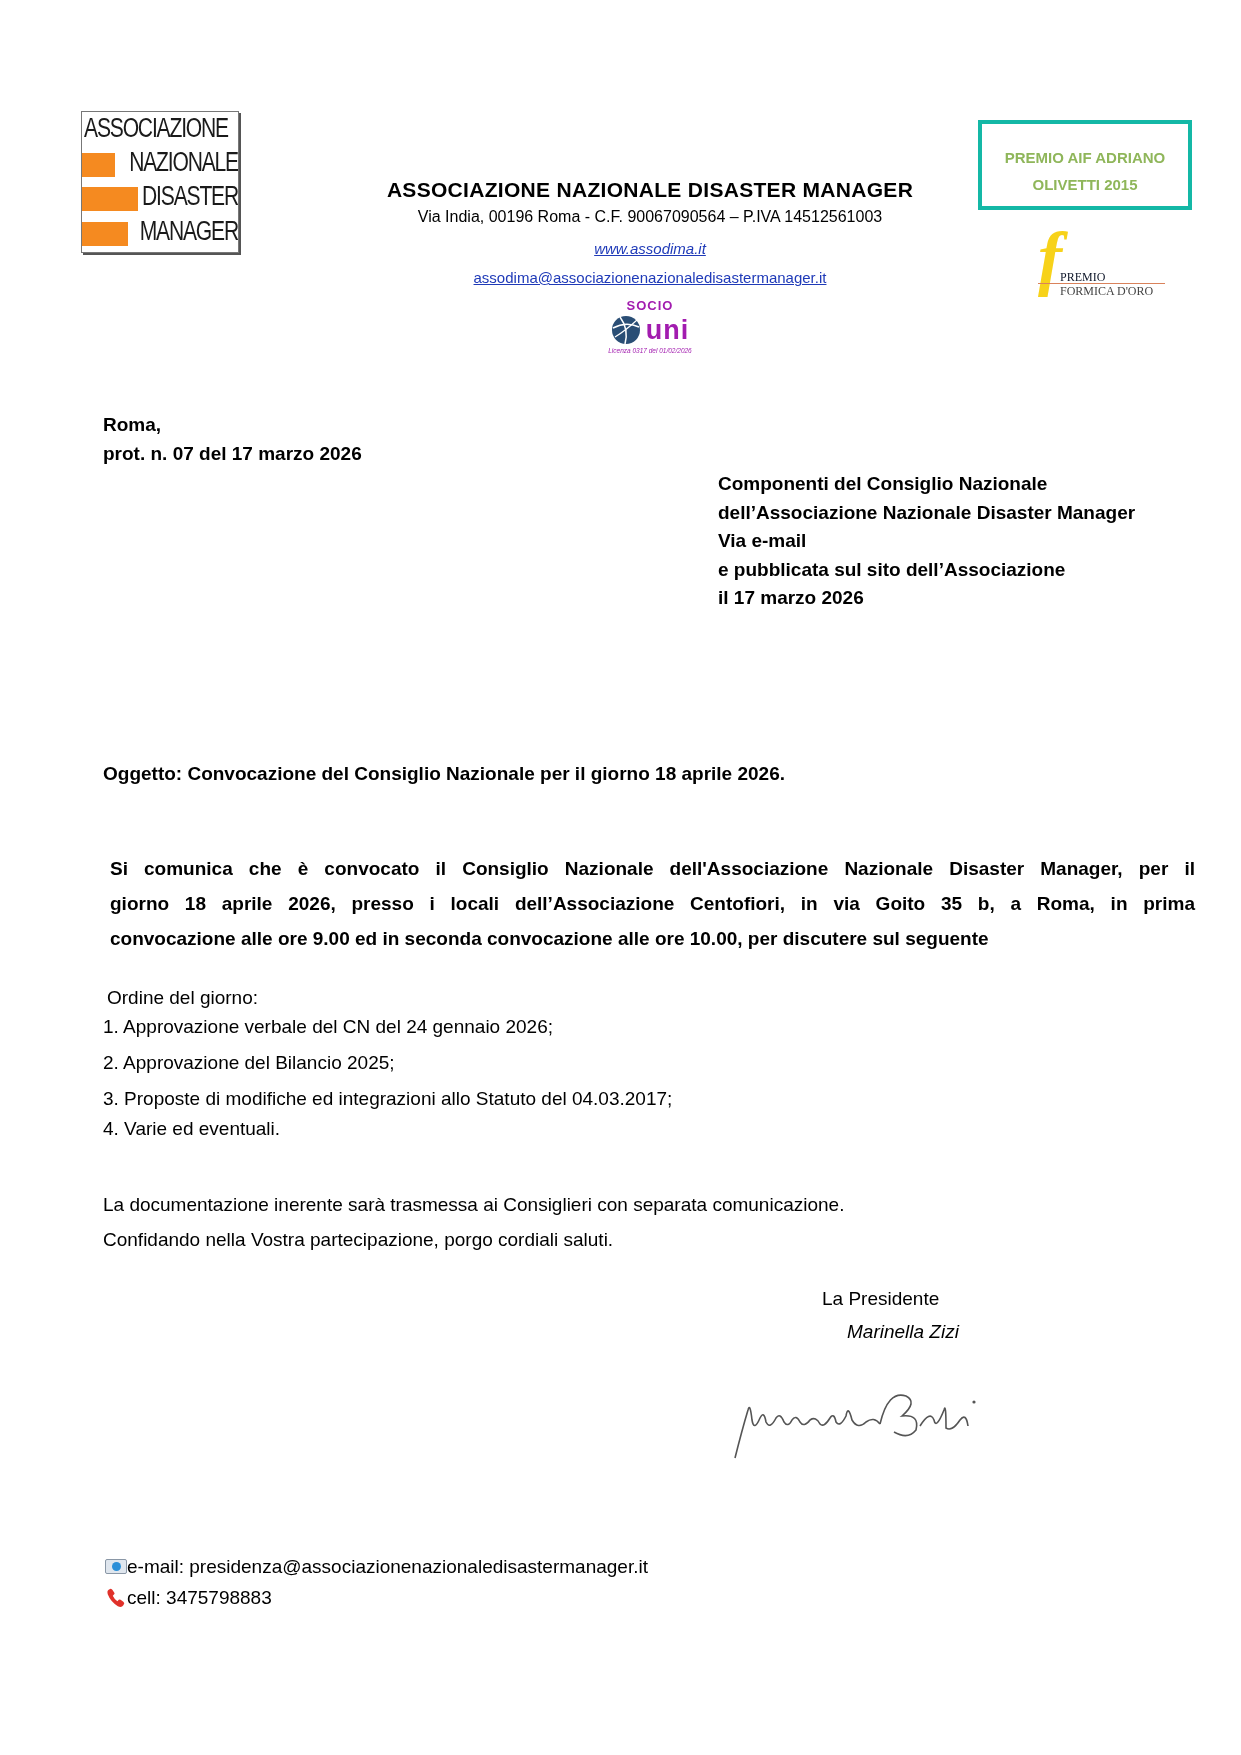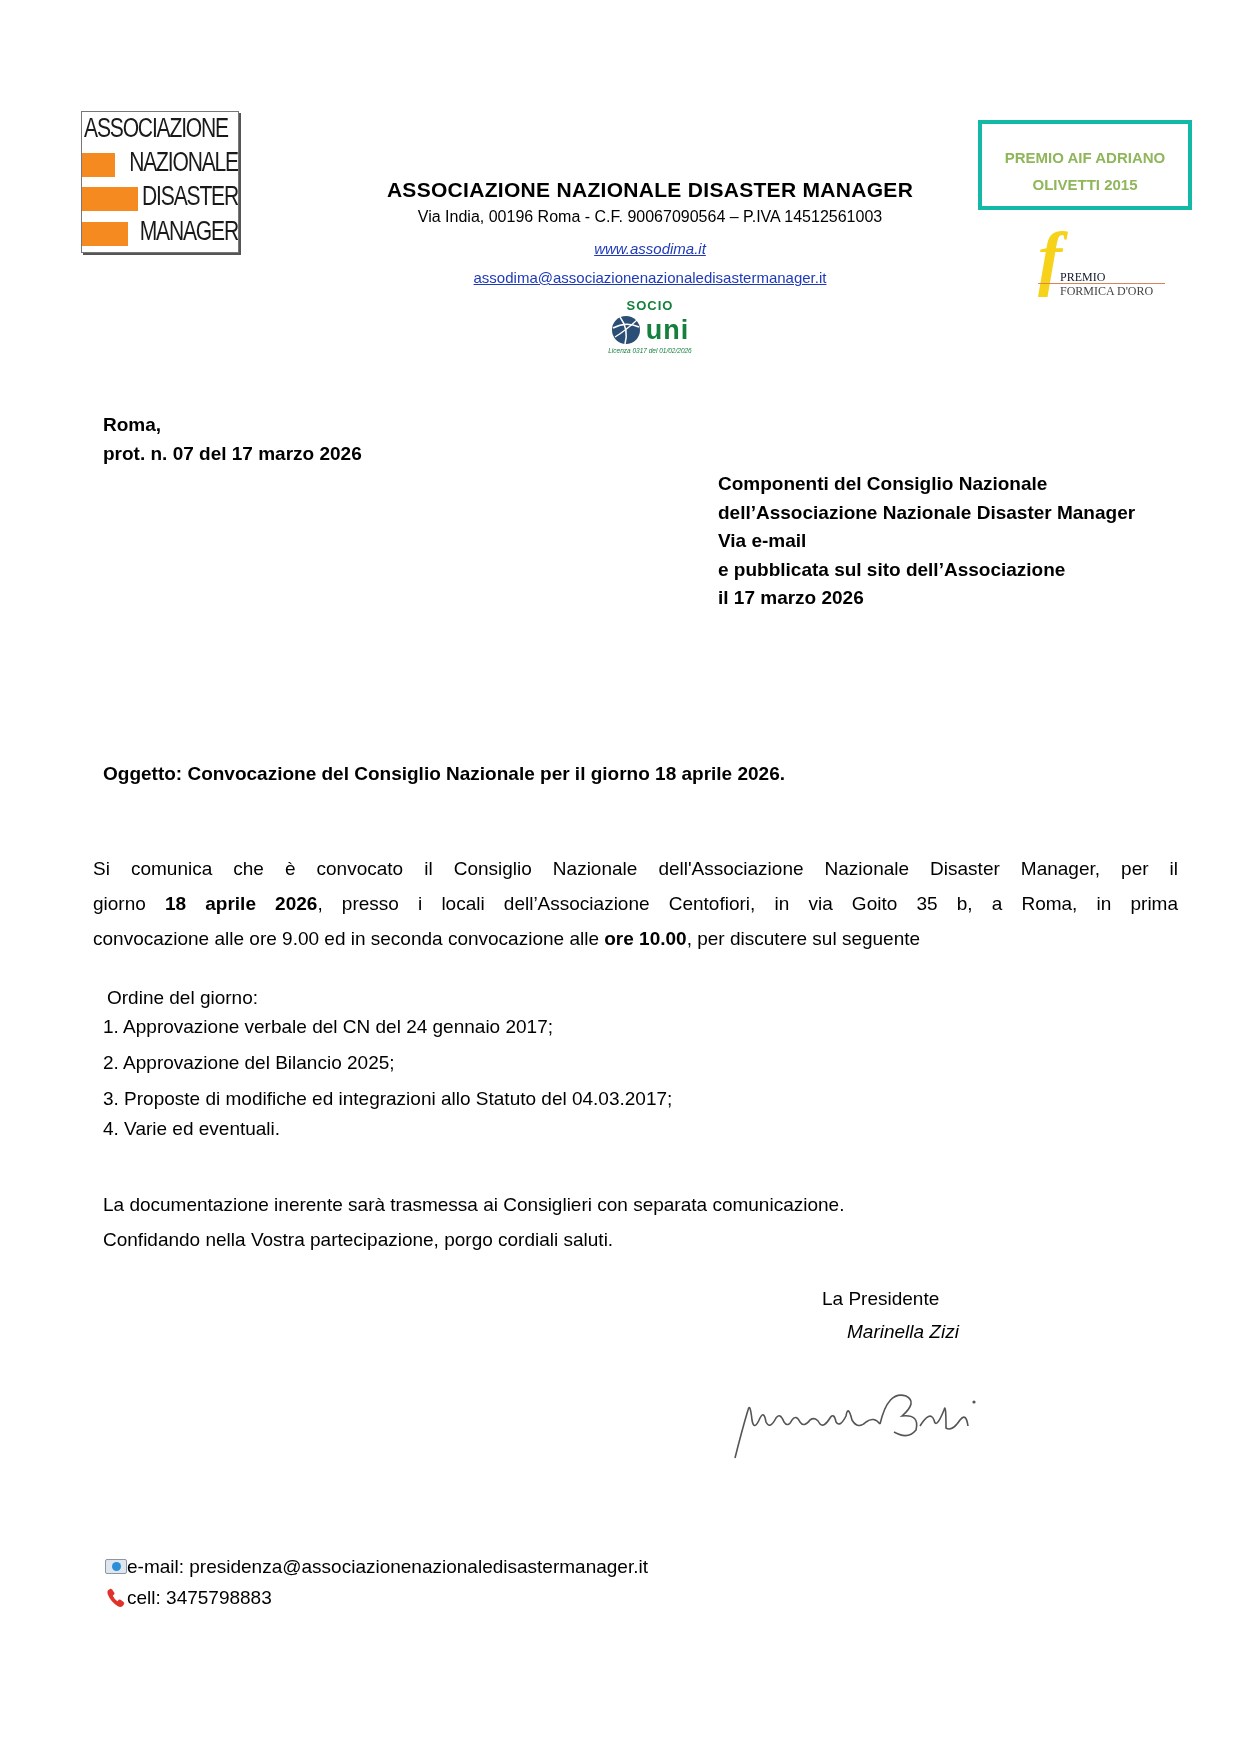--- a/index.html
+++ b/index.html
@@ -20,21 +20,21 @@
   
   .org-title { left: 320px; top: 178px; width: 660px; text-align: center; font-weight: bold;
                font-size: 21px; letter-spacing: 0.3px; }
   .org-address { left: 320px; top: 208px; width: 660px; text-align: center; font-size: 16px; }
   .org-web { left: 320px; top: 240px; width: 660px; text-align: center; font-size: 15px;
              font-style: italic; color: #1f3ab8; }
   .org-web span, .org-mail span { text-decoration: underline; }
   .org-mail { left: 320px; top: 269px; width: 660px; text-align: center; font-size: 15px; color: #1f3ab8; }
 
   
-  .uni { left: 590px; top: 298px; width: 120px; height: 75px; text-align: center; color: #15803d; }
+  .uni { left: 590px; top: 298px; width: 120px; height: 75px; text-align: center; color: #a21caf; }
   .uni .socio { font-size: 13px; font-weight: bold; letter-spacing: 1px; }
   .uni .mark { display: flex; align-items: center; justify-content: center; gap: 5px; margin-top: 2px; }
   .uni .uni-text { font-size: 27px; font-weight: bold; letter-spacing: 1px; line-height: 28px; }
   .uni .lic { font-size: 6.5px; font-style: italic; margin-top: 2px; }
 
   
   .award { left: 978px; top: 120px; width: 214px; height: 90px; border: 4px solid #14b8a6;
            box-sizing: border-box; text-align: center; color: #8fb65a; font-weight: bold; font-size: 15px;
            padding-top: 20px; line-height: 27px; }
   .formica { left: 1038px; top: 222px; width: 130px; height: 80px; }
@@ -43,21 +43,21 @@
   .formica .line { position: absolute; left: 0; top: 61px; width: 127px; height: 1px; background: #d9825b; }
   .formica .t1 { position: absolute; left: 22px; top: 48px; font-family: "Liberation Serif", serif; font-size: 12px; color: #0f172a; }
   .formica .t2 { position: absolute; left: 22px; top: 62px; font-family: "Liberation Serif", serif; font-size: 12px; color: #444; }
 
   
   .txt { font-family: "Liberation Sans", sans-serif; font-size: 19px; }
   .bold { font-weight: bold; }
   .place { left: 103px; top: 410px; line-height: 29px; }
   .recipient { left: 718px; top: 470px; line-height: 28.6px; }
   .subject { left: 103px; top: 763px; }
-  .para { left: 93px; top: 851px; width: 1085px; line-height: 35px; text-align: justify; }
+  .para { left: 110px; top: 851px; width: 1085px; line-height: 35px; text-align: justify; font-weight: bold; }
   .para .line { display: block; text-align-last: justify; }
   .para .line.last { text-align-last: left; }
   .agenda-title { left: 107px; top: 987px; }
   .agenda { left: 103px; top: 1013px; list-style: none; padding: 0; margin: 0; }
   .agenda li { height: 36px; line-height: 28px; }
   .agenda li.tight { height: 30px; }
   .closing { left: 103px; top: 1187px; line-height: 35px; }
   .signer-role { left: 822px; top: 1288px; }
   .signer-name { left: 847px; top: 1321px; font-style: italic; }
   .signature { left: 730px; top: 1380px; width: 260px; height: 85px; }
@@ -133,21 +133,21 @@
 <div class="abs txt bold subject">Oggetto: Convocazione del Consiglio Nazionale per il giorno 18 aprile 2026.</div>
 
 <div class="abs txt para">
   <span class="line">Si comunica che è convocato il Consiglio Nazionale dell'Associazione Nazionale Disaster Manager, per il</span>
   <span class="line"><span>giorno </span><b>18 aprile 2026</b><span>, presso i locali dell’Associazione Centofiori, in via Goito 35 b, a Roma, in prima</span></span>
   <span class="line last"><span>convocazione alle ore 9.00 ed in seconda convocazione alle </span><b>ore 10.00</b><span>, per discutere sul seguente</span></span>
 </div>
 
 <div class="abs txt agenda-title">Ordine del giorno:</div>
 <ul class="abs txt agenda">
-  <li>1. Approvazione verbale del CN del 24 gennaio 2017;</li>
+  <li>1. Approvazione verbale del CN del 24 gennaio 2026;</li>
   <li>2. Approvazione del Bilancio 2025;</li>
   <li class="tight">3. Proposte di modifiche ed integrazioni allo Statuto del 04.03.2017;</li>
   <li>4. Varie ed eventuali.</li>
 </ul>
 
 <div class="abs txt closing">
   <div>La documentazione inerente sarà trasmessa ai Consiglieri con separata comunicazione.</div>
   <div>Confidando nella Vostra partecipazione, porgo cordiali saluti.</div>
 </div>
 

